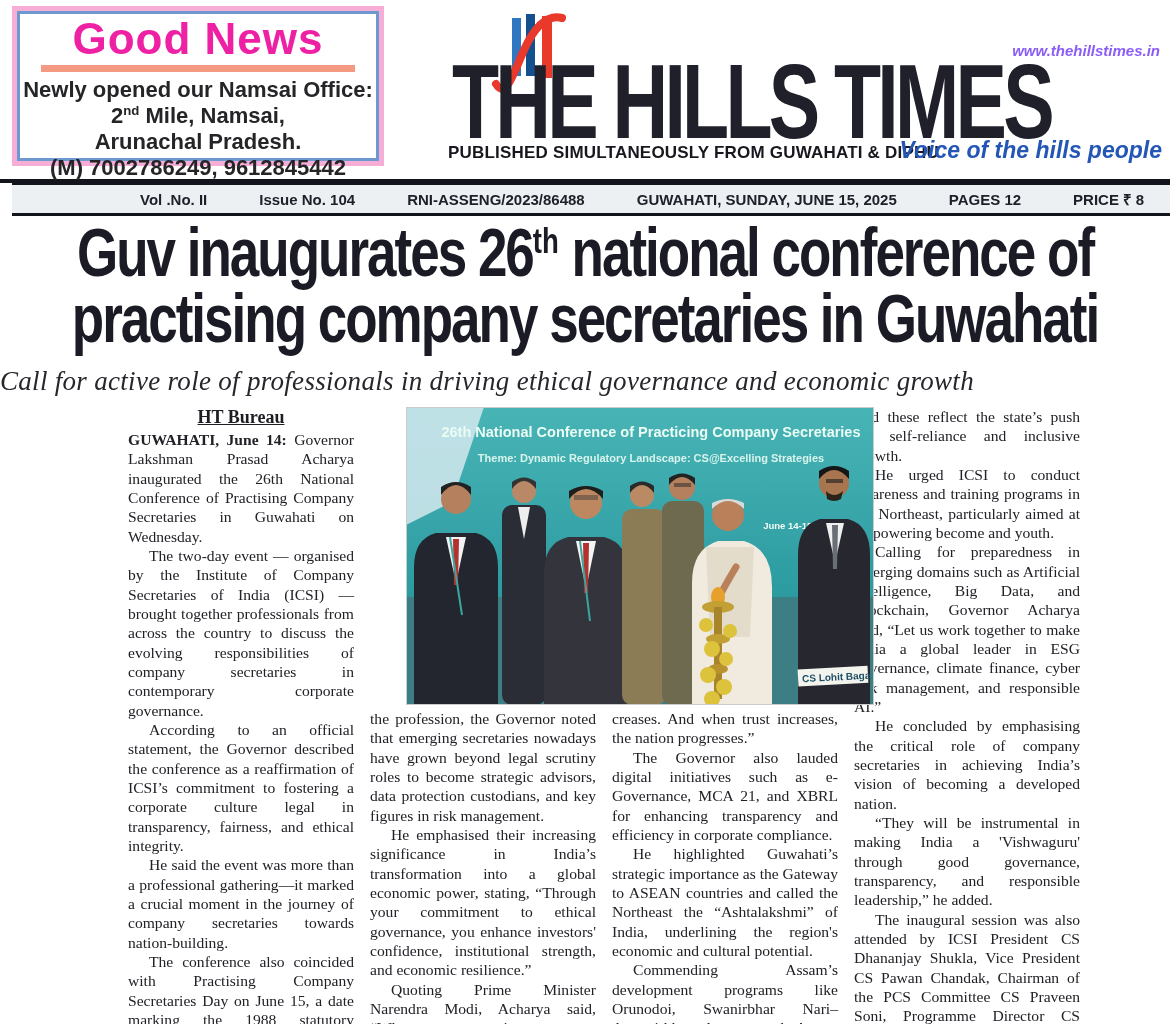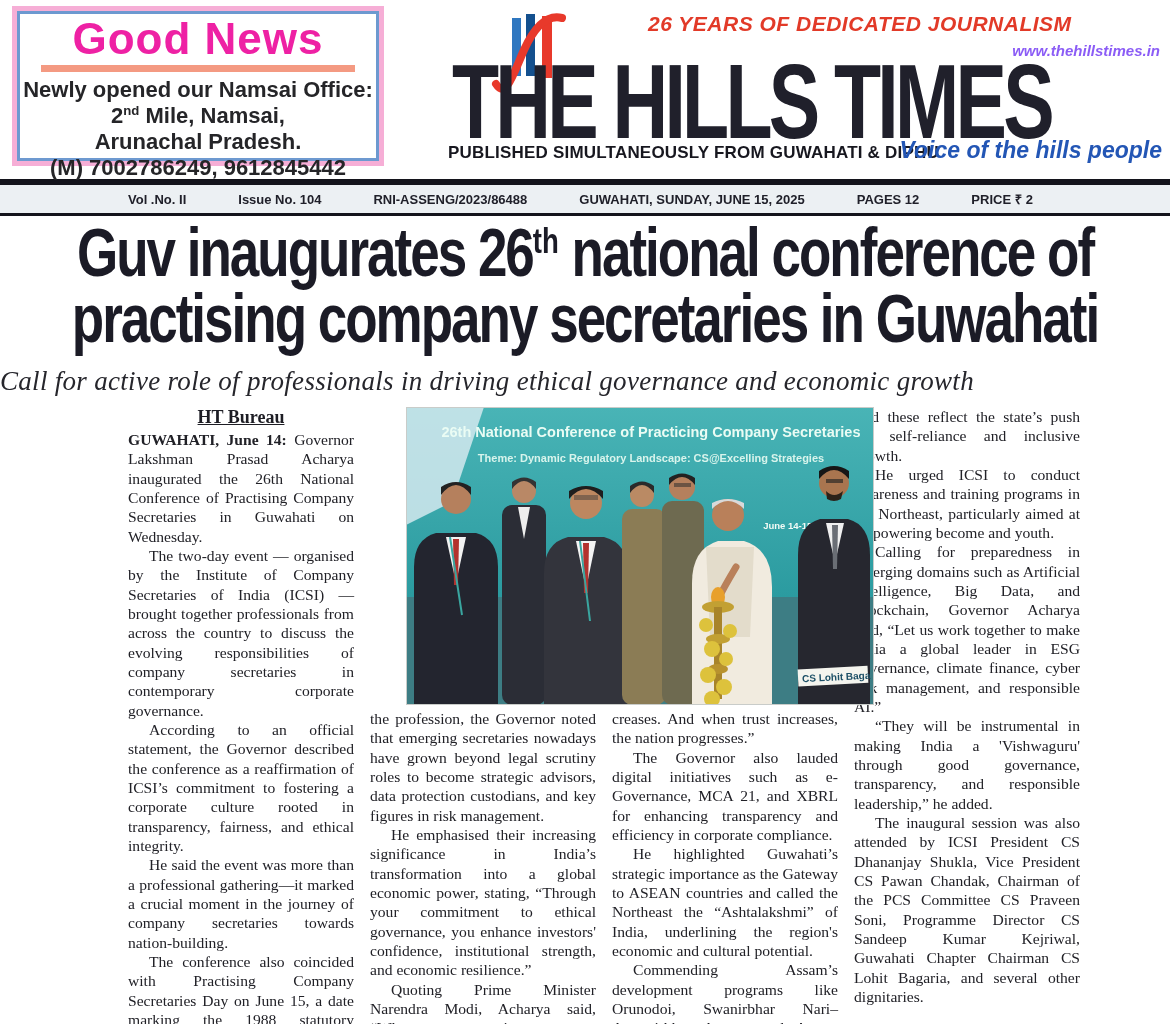--- a/index.html
+++ b/index.html
@@ -17,21 +17,21 @@
   .mast{position:relative;flex:1 1 auto;height:183px;}
   .mast-years{position:absolute;left:258px;top:12px;color:#e23a28;font-weight:bold;font-style:italic;font-size:21px;letter-spacing:.5px;white-space:nowrap;}
   .mast-web{position:absolute;right:10px;top:42px;color:#8b5cf6;font-weight:bold;font-style:italic;font-size:15px;}
   .mast-logo{position:absolute;left:100px;top:8px;}
   .mast-title{position:absolute;left:62px;bottom:28px;font-weight:bold;font-size:82px;letter-spacing:-4px;color:#20202b;white-space:nowrap;transform:scale(0.94,1.28);transform-origin:left bottom;line-height:1;}
   .mast-pub{position:absolute;left:58px;bottom:20px;font-weight:bold;font-size:17px;letter-spacing:.2px;color:#17171f;white-space:nowrap;}
   .mast-tag{position:absolute;right:8px;bottom:19px;color:#2356b5;font-weight:bold;font-style:italic;font-size:23px;white-space:nowrap;}
 
   
   .rule-thick{height:4px;background:#14141c;}
-  .info-bar{height:28px;background:#ecf0f3;border-top:2px solid #14141c;border-bottom:3px solid #14141c;display:flex;align-items:center;padding-left:128px;font-weight:bold;font-size:13px;color:#20202a;}
+  .info-bar{height:28px;background:#ecf0f3;border-top:2px solid #14141c;border-bottom:3px solid #14141c;display:flex;align-items:center;padding-left:128px;font-weight:bold;font-size:15px;color:#20202a;margin-left:12px;}
   .info-bar span{margin-right:52px;white-space:nowrap;}
 
   
   .headline{text-align:center;margin-top:10px;line-height:1;}
   .hl-line{display:inline-block;font-weight:bold;font-size:53px;letter-spacing:-2px;color:#1b1b26;transform:scaleY(1.28);transform-origin:center;white-space:nowrap;}
   .hl-row{height:66px;}
   .hl-line sup{font-size:52%;vertical-align:18px;letter-spacing:0;}
   .subhead{text-align:left;font-family:"Liberation Serif",serif;font-style:italic;font-size:27px;color:#26262c;margin-top:8px;letter-spacing:.3px;}
 
   
@@ -66,51 +66,50 @@
 
   <div class="mast">
     <div class="mast-logo">
       <svg width="78" height="88" viewBox="0 0 78 88">
         <rect x="22" y="10" width="9" height="58" fill="#2f77c0"></rect>
         <rect x="36" y="6" width="9" height="62" fill="#14508e"></rect>
         <rect x="52" y="8" width="10" height="62" fill="#e8392b"></rect>
         <path d="M6,76 C16,92 24,64 34,42 C44,20 56,6 72,10" stroke="#e8392b" stroke-width="8" fill="none" stroke-linecap="round"></path>
       </svg>
     </div>
-    <div class="mast-years">26 YEARS OF DEDICATED JOURNALISM</div>
     <div class="mast-web">www.thehillstimes.in</div>
     <div class="mast-title">THE HILLS TIMES</div>
     <div class="mast-pub">PUBLISHED SIMULTANEOUSLY FROM GUWAHATI &amp; DIPHU</div>
     <div class="mast-tag">Voice of the hills people</div>
   </div>
 </div>
 
 <div class="rule-thick"></div>
 <div class="info-bar">
   <span>Vol .No. II</span>
   <span>Issue No. 104</span>
   <span>RNI-ASSENG/2023/86488</span>
   <span>GUWAHATI, SUNDAY, JUNE 15, 2025</span>
   <span>PAGES  12</span>
-  <span>PRICE ₹ 2</span>
+  <span>PRICE ₹ 8</span>
 </div>
 
 <div class="headline">
   <div class="hl-row"><span class="hl-line"><span>Guv inaugurates 26</span><sup>th</sup><span> national conference of</span></span></div>
   <div class="hl-row"><span class="hl-line">practising company secretaries in Guwahati</span></div>
 </div>
 <div class="subhead">Call for active role of professionals in driving ethical governance and economic growth</div>
 
 <div class="article">
 
   <div class="col colA">
     <div class="byline">HT Bureau</div>
     <p><span class="dateline">GUWAHATI, June 14:</span> <span>Governor Lakshman Prasad Acharya inaugurated the 26th National Conference of Practising Company Secretaries in Guwahati on Wednesday.</span></p>
     <p class="indent">The two-day event — organised by the Institute of Company Secretaries of India (ICSI) — brought together professionals from across the country to discuss the evolving responsibilities of company secretaries in contemporary corporate governance.</p>
-    <p class="indent">According to an official statement, the Governor described the conference as a reaffirmation of ICSI’s commitment to fostering a corporate culture rooted in transparency, fairness, and ethical integrity.</p>
+    <p class="indent">According to an official statement, the Governor described the conference as a reaffirmation of ICSI’s commitment to fostering a corporate culture legal in transparency, fairness, and ethical integrity.</p>
     <p class="indent">He said the event was more than a professional gathering—it marked a crucial moment in the journey of company secretaries towards nation-building.</p>
     <p class="indent">The conference also coincided with Practising Company Secretaries Day on June 15, a date marking the 1988 statutory recognition of practising company secretaries to certify annual returns.</p>
 
   </div>
 
   <div class="photo-wrap">
     <svg width="468" height="298" viewBox="0 0 468 298">
       <defs>
         <linearGradient id="tealg" x1="0" y1="0" x2="0" y2="1">
           <stop offset="0" stop-color="#49b4b6"></stop>
@@ -210,17 +209,18 @@
     <p>creases. And when trust increases, the nation progresses.”</p>
     <p class="indent">The Governor also lauded digital initiatives such as e-Governance, MCA 21, and XBRL for enhancing transparency and efficiency in corporate compliance.</p>
     <p class="indent">He highlighted Guwahati’s strategic importance as the Gateway to ASEAN countries and called the Northeast the “Ashtalakshmi” of India, underlining the region's economic and cultural potential.</p>
     <p class="indent">Commending Assam’s development programs like Orunodoi, Swanirbhar Nari–Atmanirbhar Assam, and Assam Start-Up, he</p>
   </div>
 
   <div class="col colD">
     <p>said these reflect the state’s push for self-reliance and inclusive growth.</p>
     <p class="indent">He urged ICSI to conduct awareness and training programs in the Northeast, particularly aimed at empowering become and youth.</p>
     <p class="indent">Calling for preparedness in emerging domains such as Artificial Intelligence, Big Data, and Blockchain, Governor Acharya said, “Let us work together to make India a global leader in ESG governance, climate finance, cyber risk management, and responsible AI.”</p>
+    <p class="indent">He concluded by emphasising the critical role of company secretaries in achieving India’s vision of becoming a developed nation.</p>
     <p class="indent">“They will be instrumental in making India a 'Vishwaguru' through good governance, transparency, and responsible leadership,” he added.</p>
     <p class="indent">The inaugural session was also attended by ICSI President CS Dhananjay Shukla, Vice President CS Pawan Chandak, Chairman of the PCS Committee CS Praveen Soni, Programme Director CS Sandeep Kumar Kejriwal, Guwahati Chapter Chairman CS Lohit Bagaria, and several other dignitaries.</p>
   </div>
 
 </div>
 
 </body></html>

